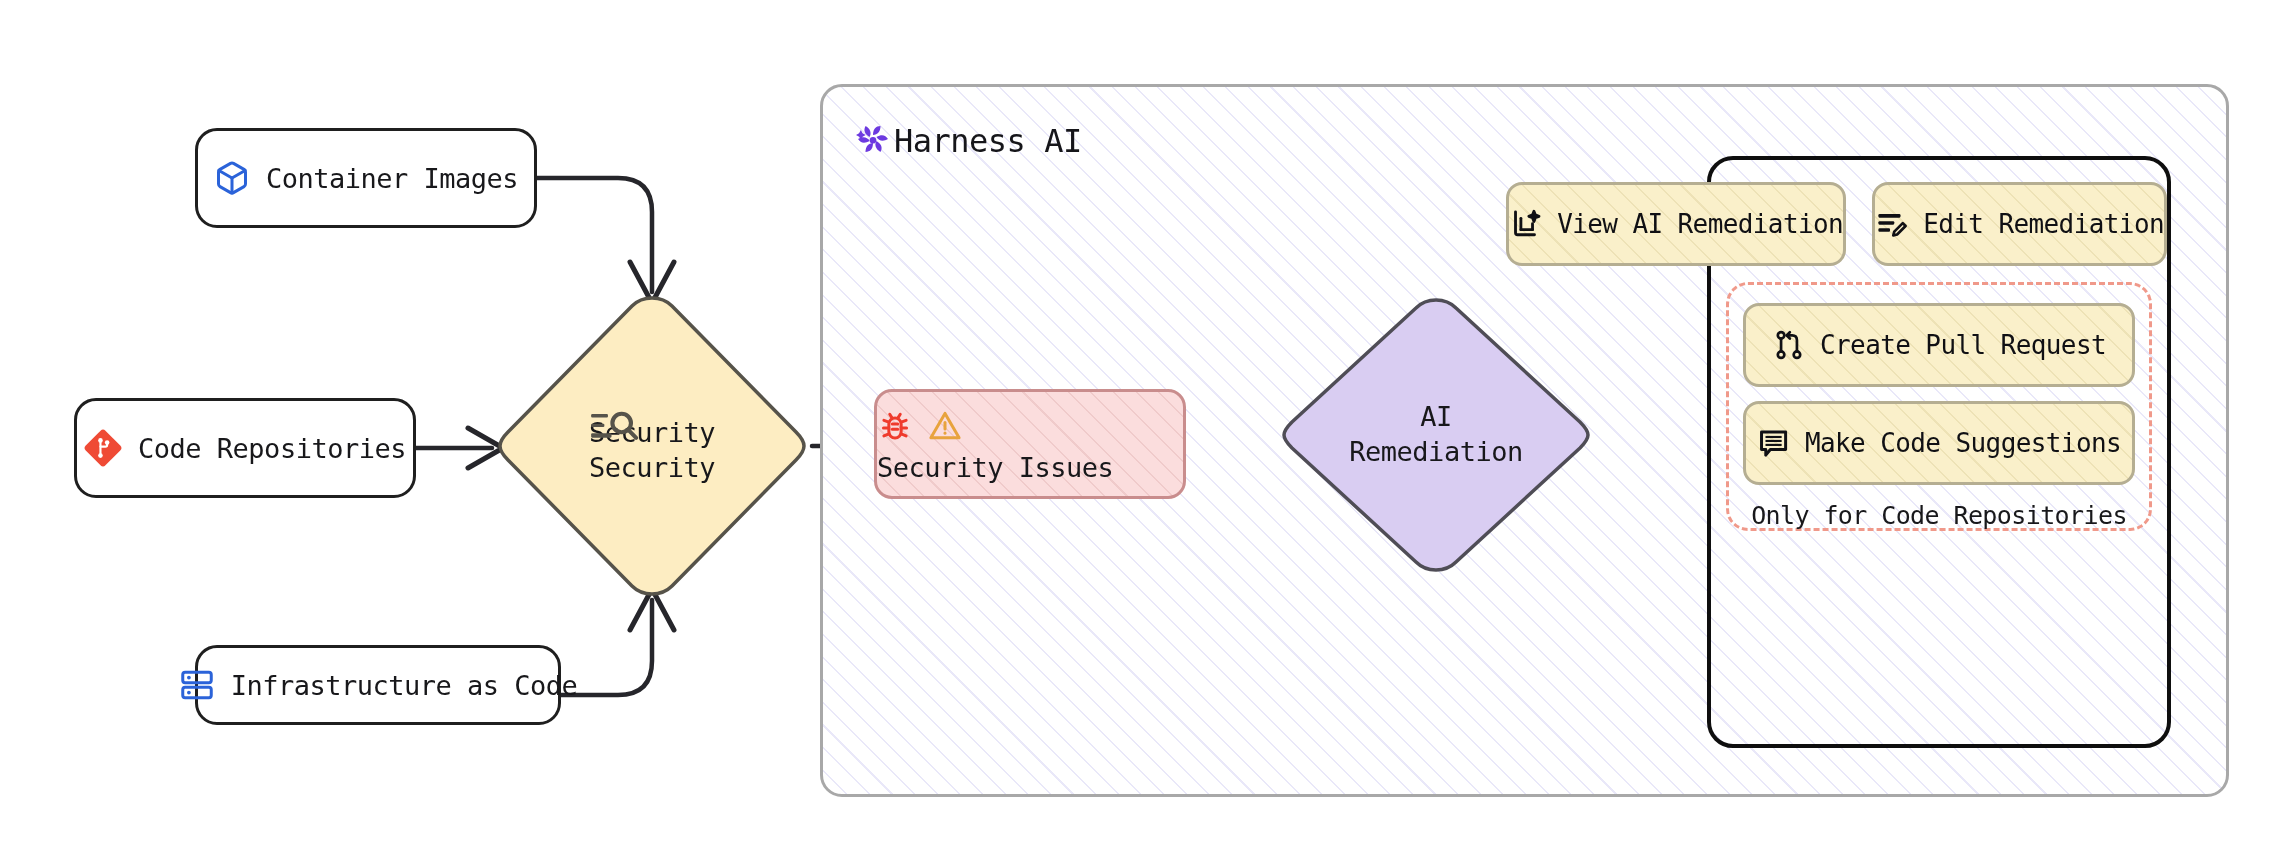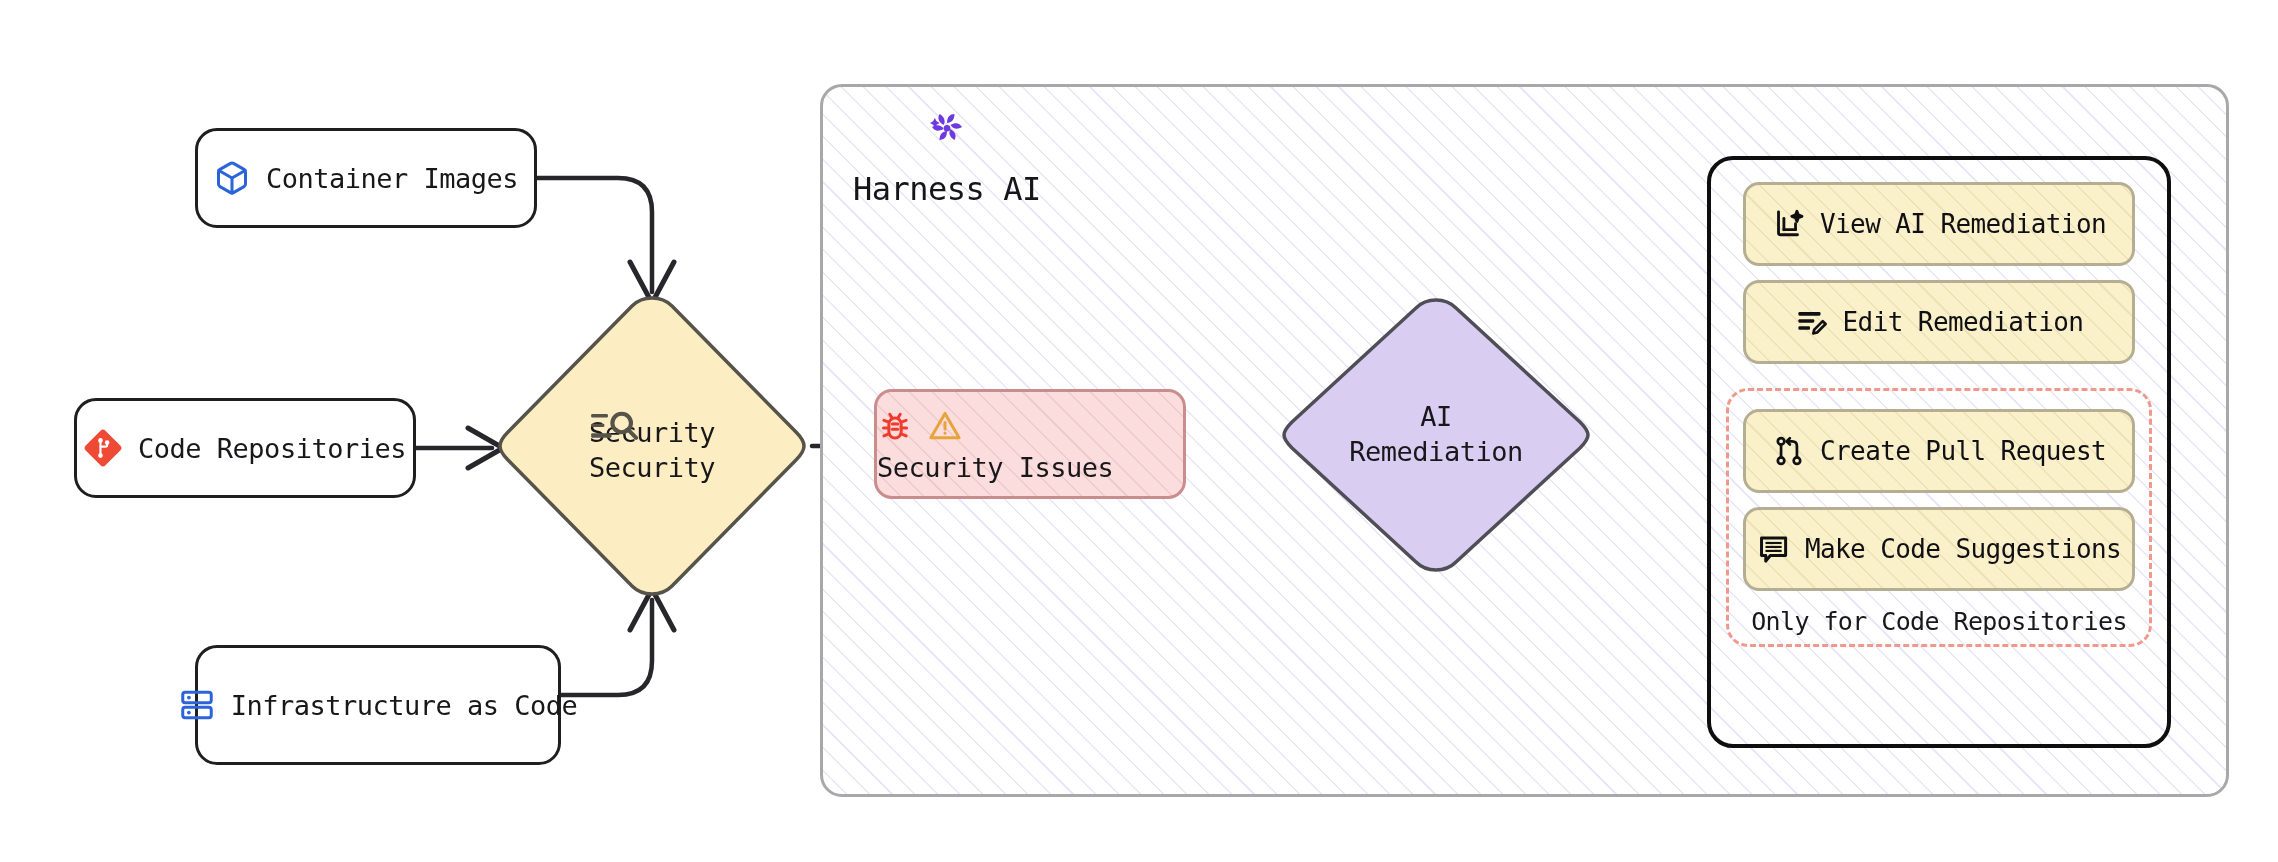--- a/index.html
+++ b/index.html
@@ -68,25 +68,25 @@
       rgba(146,140,224,0.20) 0px,
       rgba(146,140,224,0.20) 1.5px,
       rgba(255,255,255,0) 1.5px,
       rgba(255,255,255,0) 16px
     );
     overflow: hidden;
   }
   #harness-header {
     position: absolute;
     left: 30px;
-    top: 20px;
-    display: flex;
-    flex-direction: column;
-    align-items: center;
-    gap: 22px;
+    top: 32px;
+    display: flex;
+    flex-direction: row;
+    align-items: center;
+    gap: 1px;
   }
   #harness-title {
     font-size: 32px;
     color: #16161a;
     letter-spacing: -0.5px;
     line-height: 1;
   }
 
   
   .diamond-wrap {
@@ -146,32 +146,33 @@
     border: 4px solid #0e0e0e;
     border-radius: 26px;
     background-color: transparent;
     display: flex;
     flex-direction: column;
     align-items: center;
     padding-top: 22px;
   }
   #actions-upper {
     display: flex;
-    flex-direction: column;
-    align-items: center;
-    gap: 14px;
+    flex-direction: row;
+    align-items: center;
+    gap: 26px;
     width: 100%;
+    justify-content: flex-end;
   }
   #code-only-group {
-    margin-top: 24px;
+    margin-top: 16px;
     box-sizing: border-box;
     width: 426px;
     border: 3px dashed #f0998a;
     border-radius: 22px;
-    padding: 18px 0 10px 0;
+    padding: 18px 0 0 0;
     display: flex;
     flex-direction: column;
     align-items: center;
     gap: 14px;
   }
   .action-btn {
     box-sizing: border-box;
     width: 392px;
     height: 84px;
     border: 3px solid #b5ae92;
@@ -271,21 +272,21 @@
           <path d="M10.4 11.1 L13.6 11.1 Q14.6 11.1 14.6 10.1 L14.6 8.9"></path>
         </g>
         <circle cx="10.4" cy="7.2" r="1.45" fill="#ffffff"></circle>
         <circle cx="10.4" cy="16.8" r="1.45" fill="#ffffff"></circle>
         <circle cx="14.6" cy="8.5" r="1.45" fill="#ffffff"></circle>
       </svg>
     </span>
     <span class="src-label">Code Repositories</span>
   </div>
 
-  <div class="node src-box" style="left:195px; top:645px; width:366px; height:120px;">
+  <div class="node src-box" style="left:195px; top:645px; width:366px; height:80px;">
     <span class="src-icon">
       <svg width="36" height="36" viewBox="0 0 24 24" fill="none" stroke="#2b63d9" stroke-width="2">
         <rect x="2.5" y="3.5" width="19" height="7" rx="1.6"></rect>
         <rect x="2.5" y="13.5" width="19" height="7" rx="1.6"></rect>
         <circle cx="6.6" cy="7" r="1.25" fill="#2b63d9" stroke="none"></circle>
         <circle cx="6.6" cy="17" r="1.25" fill="#2b63d9" stroke="none"></circle>
       </svg>
     </span>
     <span class="src-label">Infrastructure as Code</span>
   </div>

